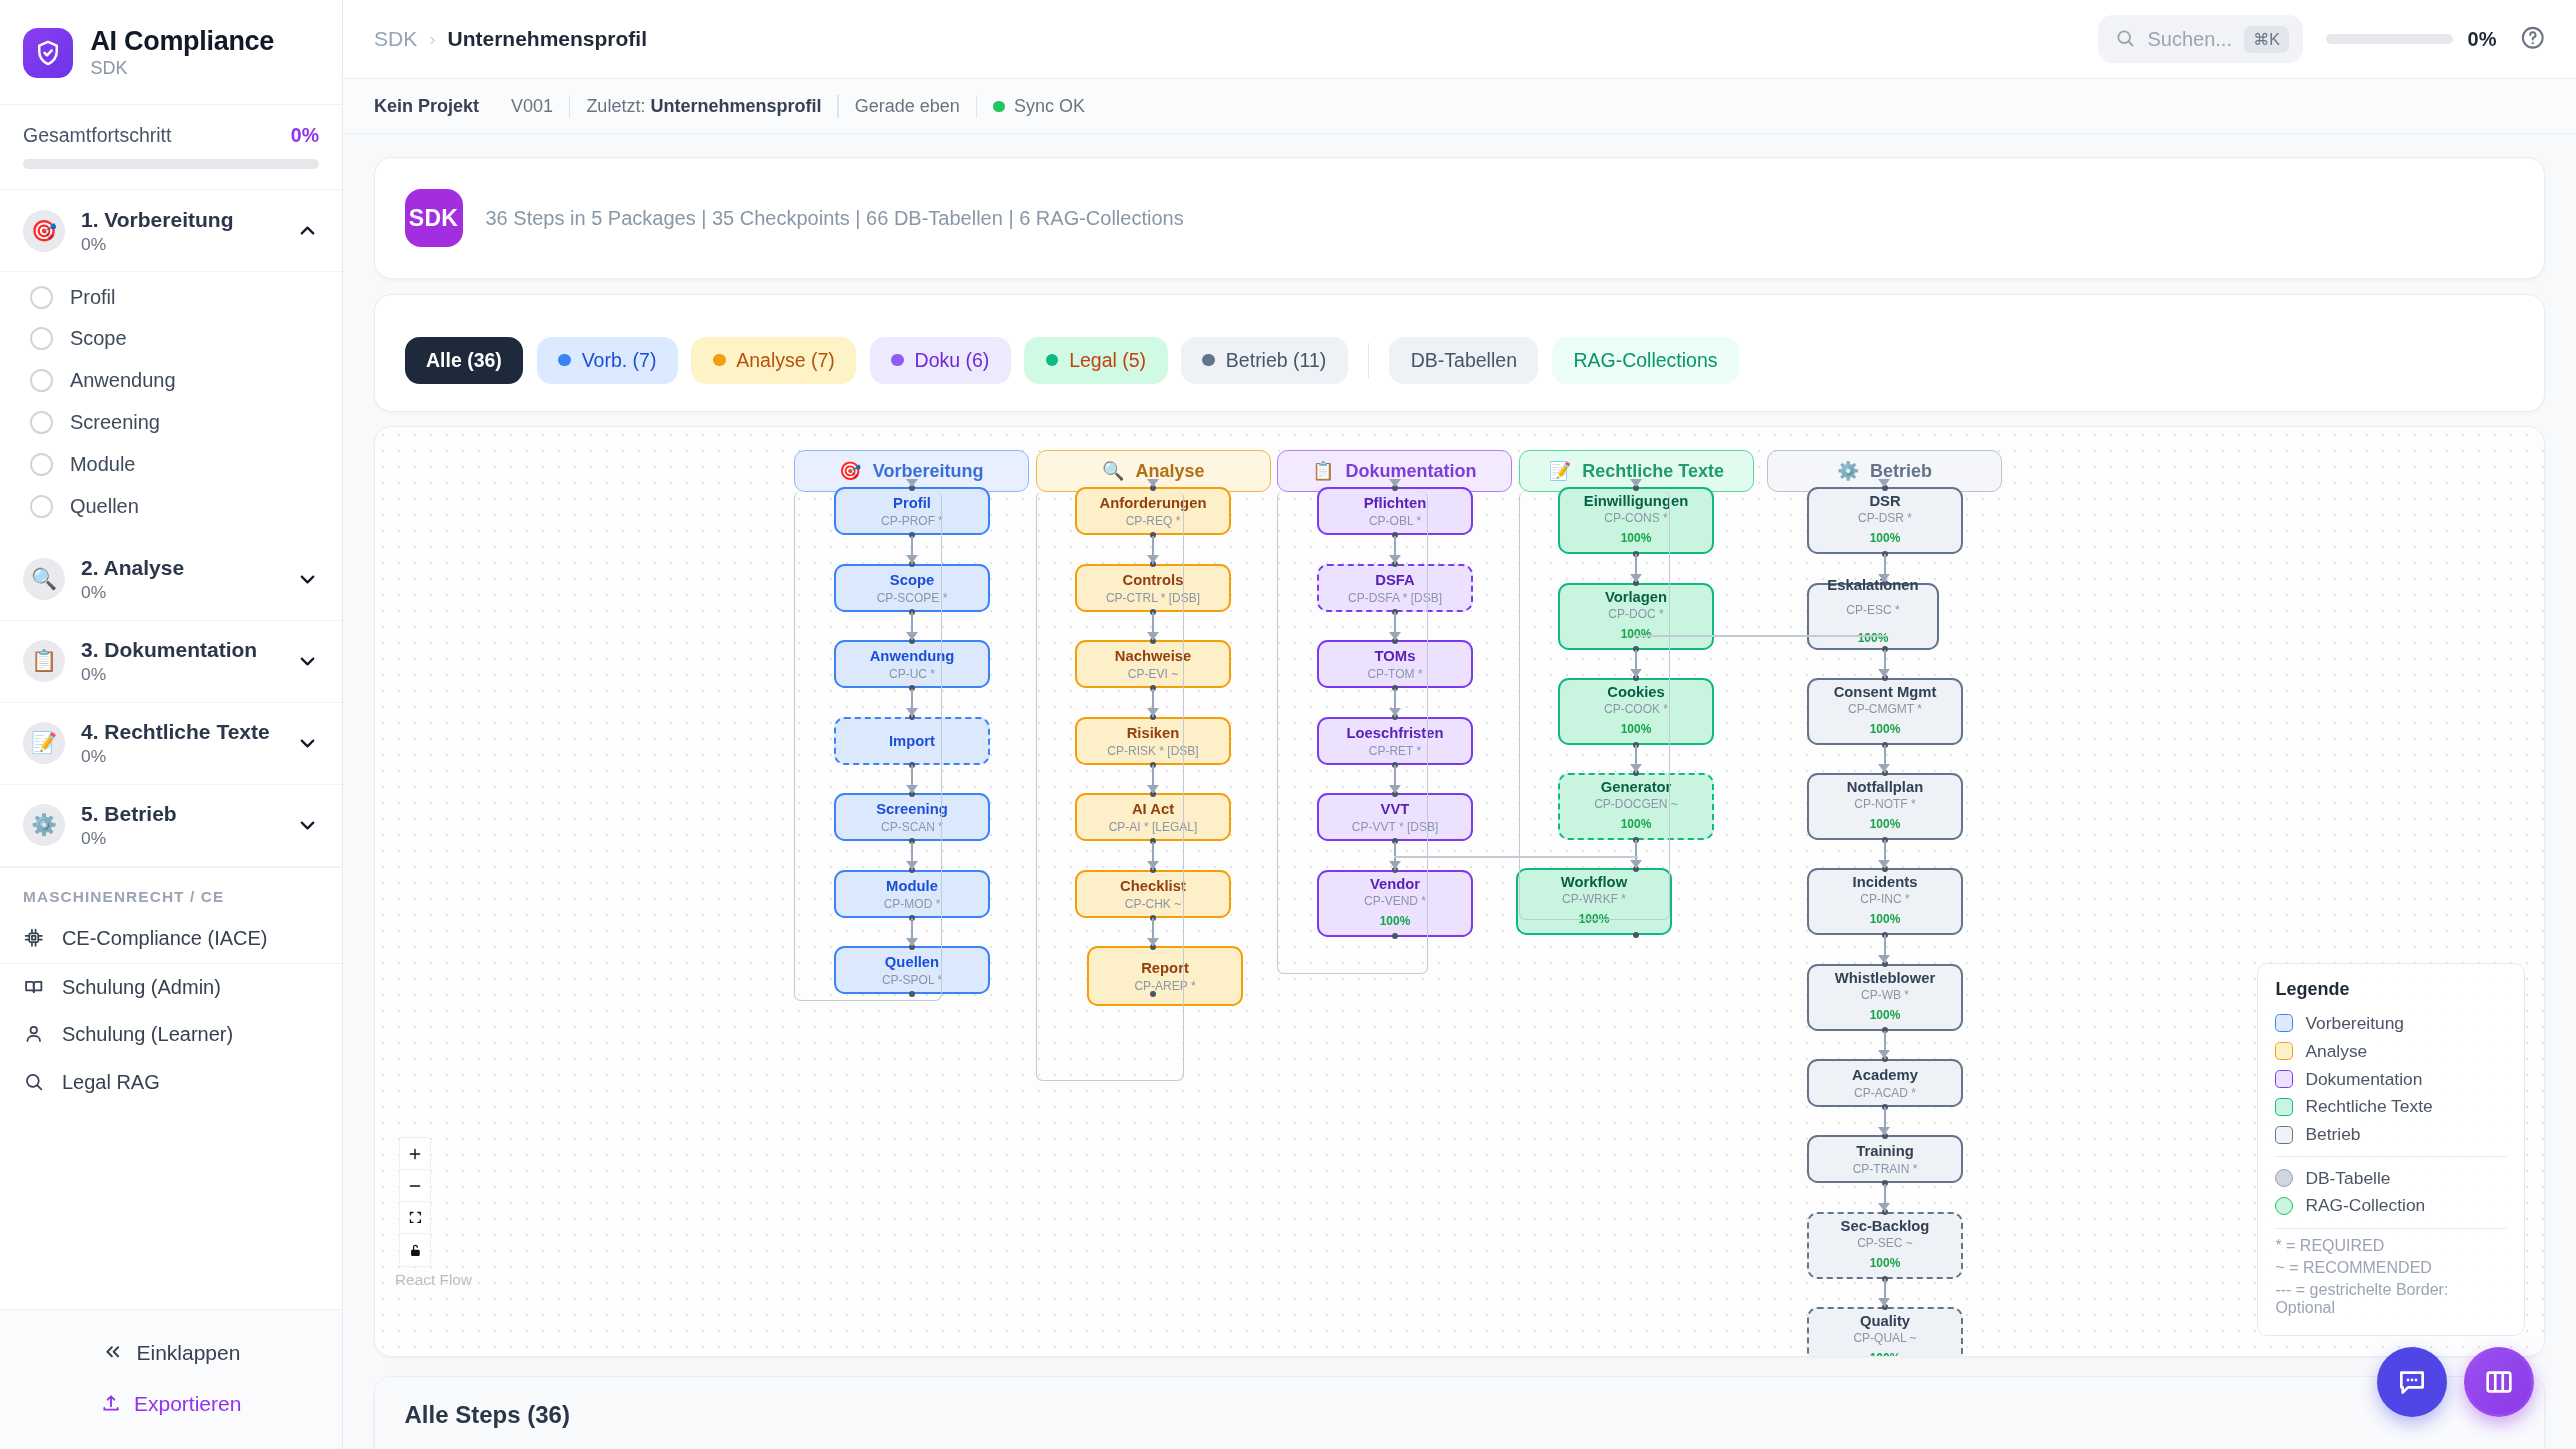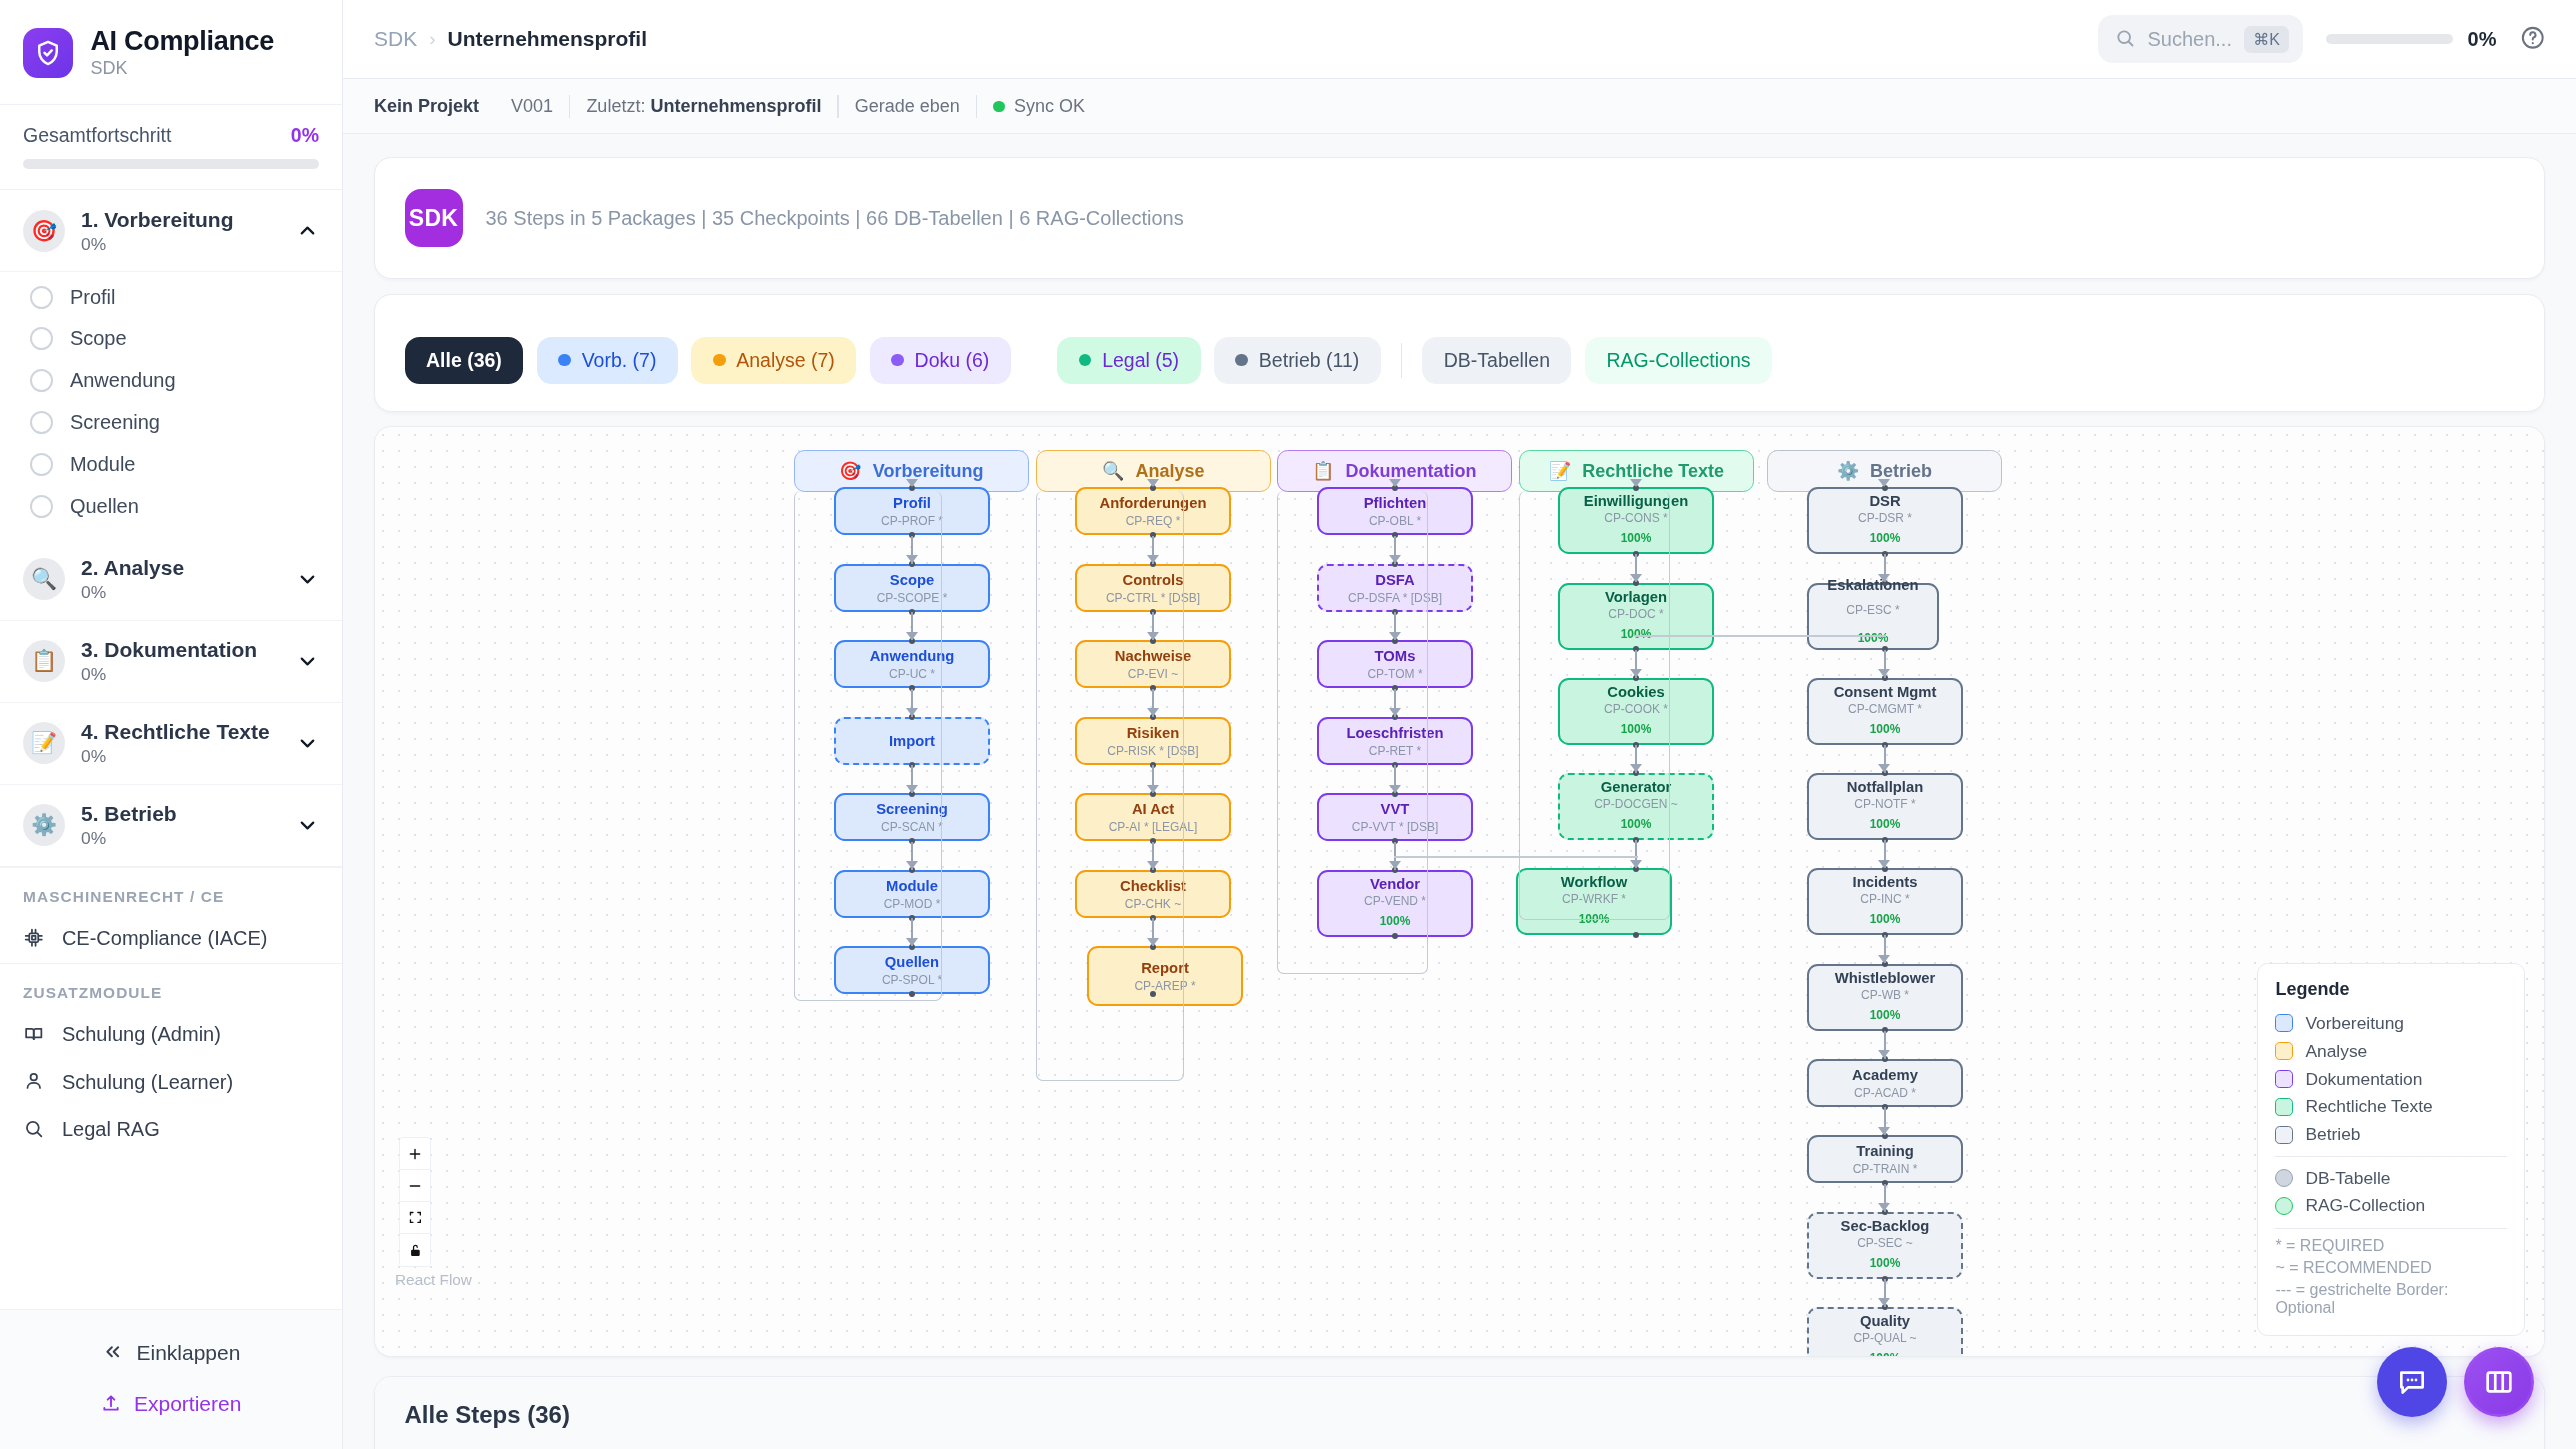--- a/index.html
+++ b/index.html
@@ -296,21 +296,20 @@
             <span><svg width="21.5" height="21.5" viewBox="0 0 24 24" fill="none" stroke="#374151" stroke-width="1.95" stroke-linecap="round" stroke-linejoin="round">
                 <rect x="7" y="7" width="10" height="10" rx="1.6"></rect>
                 <rect x="10" y="10" width="4" height="4"></rect>
                 <path d="M10 3v3M14 3v3M10 18v3M14 18v3M3 10h3M3 14h3M18 10h3M18 14h3"></path>
               </svg></span>
             <span class="navitem-label">CE-Compliance (IACE)</span>
           </div>
         </div>
 
       <div class="sb-divider"></div>
-      <div class="sb-section-head">ZUSATZMODULE</div>
       <div id="extra-list">
           <div class="navitem">
             <span><svg width="21.5" height="21.5" viewBox="0 0 24 24" fill="none" stroke="#374151" stroke-width="1.95" stroke-linecap="round" stroke-linejoin="round">
                 <path d="M3.5 6.5h6a2.5 2.5 0 0 1 2.5 2.5v9a2 2 0 0 0-2-2h-6.5z"></path>
                 <path d="M20.5 6.5h-6A2.5 2.5 0 0 0 12 9v9a2 2 0 0 1 2-2h6.5z"></path>
               </svg></span>
             <span class="navitem-label">Schulung (Admin)</span>
           </div>
           <div class="navitem">
             <span><svg width="21.5" height="21.5" viewBox="0 0 24 24" fill="none" stroke="#374151" stroke-width="1.95" stroke-linecap="round" stroke-linejoin="round">
@@ -419,21 +418,21 @@
               <span>Vorb. (7)</span>
             </div>
             <div class="chip" style="background: rgb(254, 243, 199); color: rgb(180, 83, 9);">
               <span class="cdot" style="background:#f59e0b"></span>
               <span>Analyse (7)</span>
             </div>
             <div class="chip" style="background: rgb(237, 233, 254); color: rgb(109, 40, 217);">
               <span class="cdot" style="background:#8b5cf6"></span>
               <span>Doku (6)</span>
             </div>
-            <div class="chip" style="background: rgb(209, 250, 229); color: #6d28d9; margin-left: 33px;">
+            <div class="chip" style="background: rgb(209, 250, 229); color: #c2410c;">
               <span class="cdot" style="background:#10b981"></span>
               <span>Legal (5)</span>
             </div>
             <div class="chip" style="background: rgb(238, 241, 245); color: rgb(71, 85, 105);">
               <span class="cdot" style="background:#64748b"></span>
               <span>Betrieb (11)</span>
             </div>
             <div class="chip-sep"></div>
             <div class="chip" style="background: rgb(238, 241, 245); color: rgb(71, 85, 105);">
               <span>DB-Tabellen</span>

